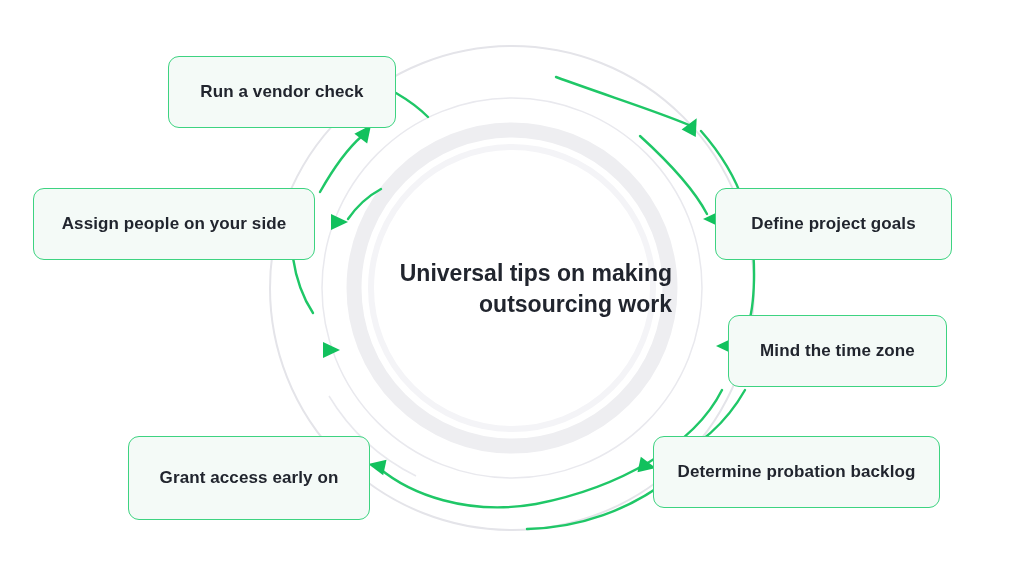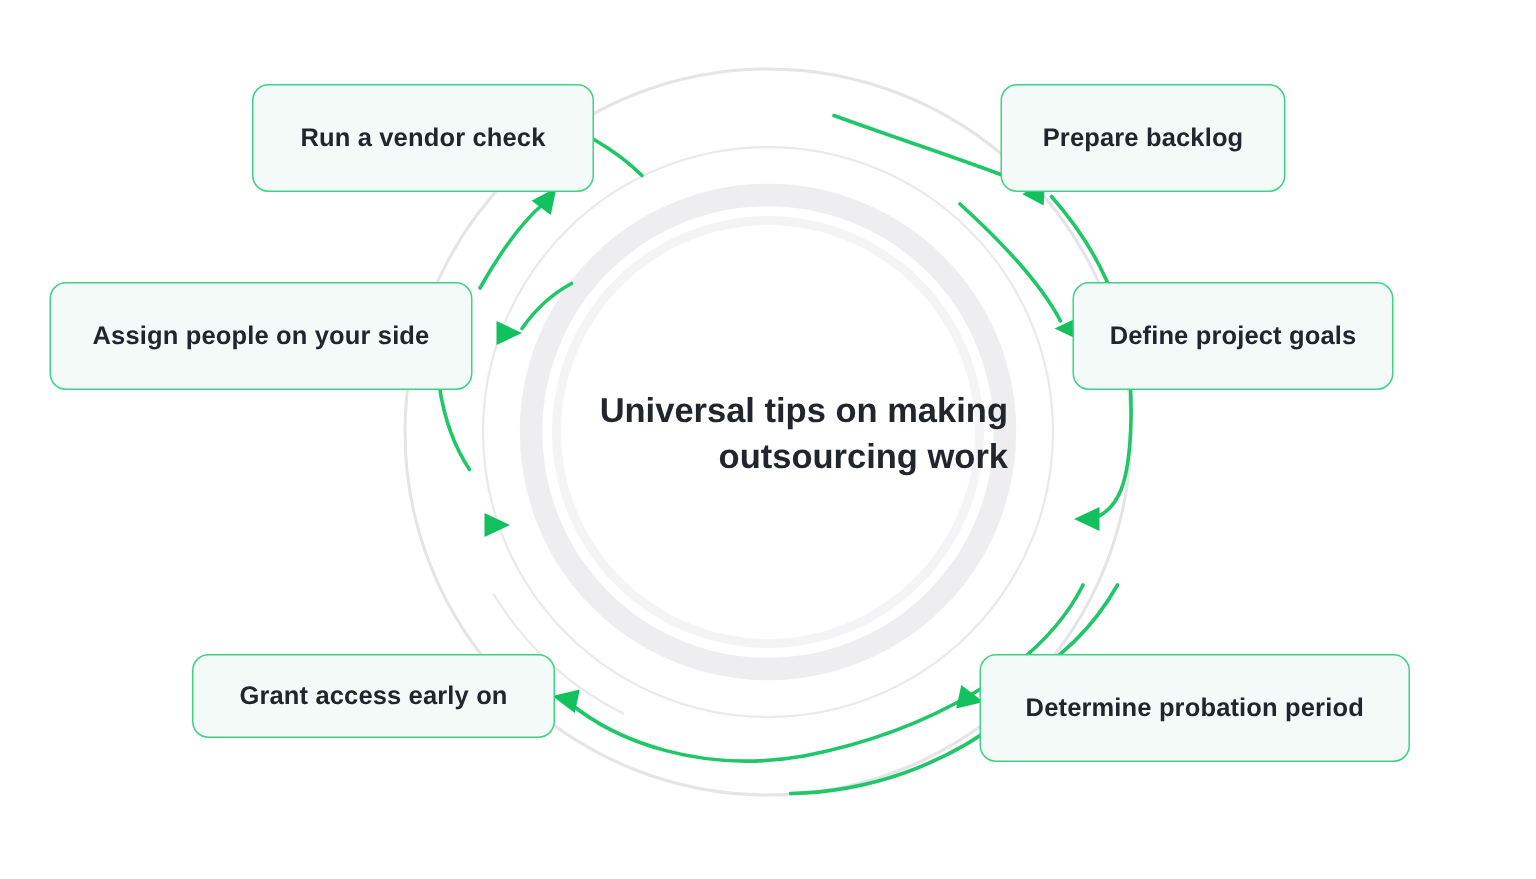--- a/index.html
+++ b/index.html
@@ -70,27 +70,27 @@
     <polygon class="ah" points="10,0 -7,-8 -7,8" transform="translate(338,222)"></polygon>
     <polygon class="ah" points="10,0 -7,-8 -7,8" transform="translate(713,219) rotate(180)"></polygon>
     <polygon class="ah" points="10,0 -7,-8 -7,8" transform="translate(330,350)"></polygon>
     <polygon class="ah" points="10,0 -7,-8 -7,8" transform="translate(726,346) rotate(180)"></polygon>
     <polygon class="ah" points="10,0 -7,-8 -7,8" transform="translate(378,466) rotate(192)"></polygon>
     <polygon class="ah" points="10,0 -7,-8 -7,8" transform="translate(646,466) rotate(12)"></polygon>
   </svg>
 
   <div class="tip-box" style="left:168px;top:56px;width:228px;height:72px;">Run a vendor check</div>
 
-  <div class="tip-box" style="left:667px;top:56px;width:190px;height:72px;">Prepare backlog</div>
 
   <div class="tip-box" style="left:33px;top:188px;width:282px;height:72px;">Assign people on your side</div>
 
-  <div class="tip-box" style="left:715px;top:188px;width:214px;height:72px;">Define project goals</div>
+  <div class="tip-box" style="left:715px;top:188px;width:237px;height:72px;">Define project goals</div>
 
 
+  <div class="tip-box" style="left:728px;top:315px;width:219px;height:72px;">Mind the time zone</div>
 
-  <div class="tip-box" style="left:128px;top:436px;width:242px;height:56px;">Grant access early on</div>
+  <div class="tip-box" style="left:128px;top:436px;width:242px;height:84px;">Grant access early on</div>
 
-  <div class="tip-box" style="left:653px;top:436px;width:287px;height:72px;">Determine probation period</div>
+  <div class="tip-box" style="left:653px;top:436px;width:287px;height:72px;">Determine probation backlog</div>
 
   <div class="center-title">Universal tips on making outsourcing work</div>
 
 </div>
 
 </body></html>

